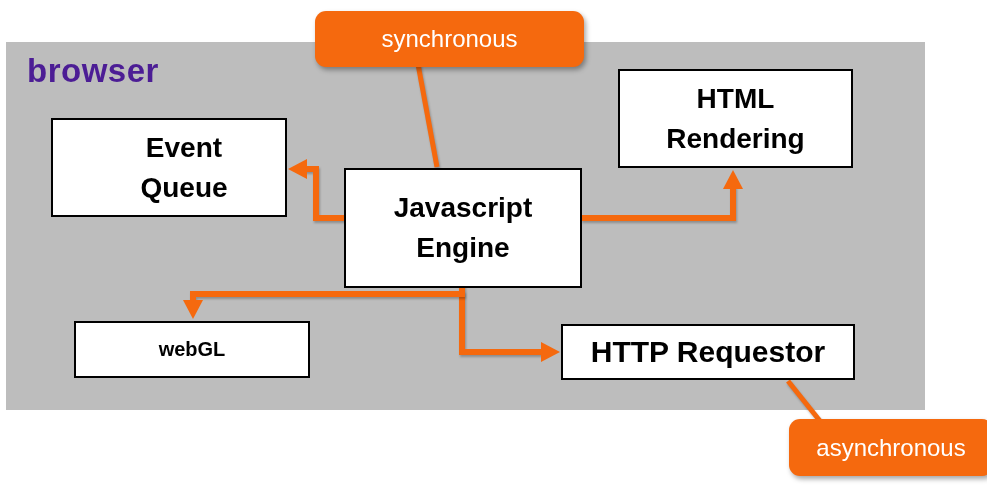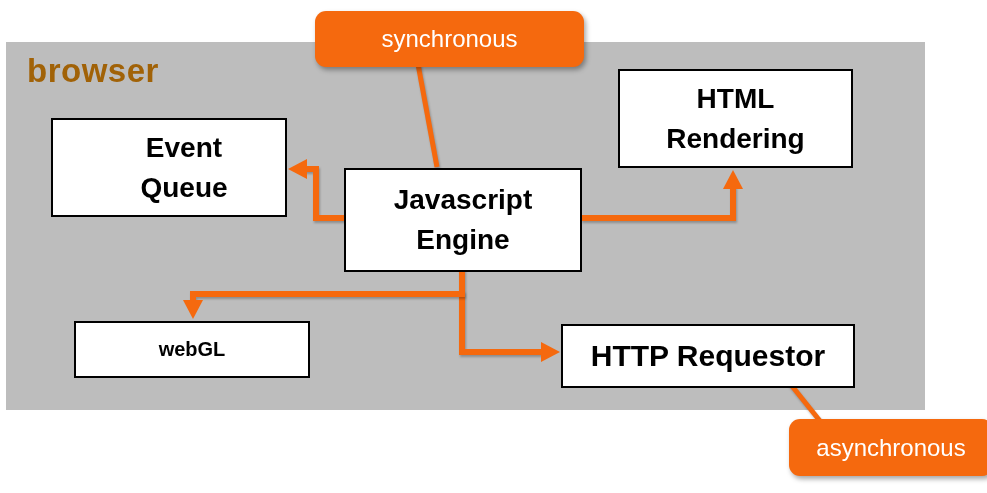--- a/index.html
+++ b/index.html
@@ -18,41 +18,41 @@
     position: absolute;
     left: 6px; top: 42px;
     width: 919px; height: 368px;
     background: var(--panel, #BDBDBD);
   }
   .panel-title {
     position: absolute;
     left: 27px; top: 52px;
     font-size: 33px;
     font-weight: bold;
-    color: #a16207;
+    color: #4c1d95;
     letter-spacing: 0.5px;
   }
   .node {
     position: absolute;
     background: var(--node-bg, #ffffff);
     border: 2px solid var(--node-border, #000000);
     display: flex;
     align-items: center;
     justify-content: center;
     text-align: center;
     font-weight: bold;
     color: #000000;
     white-space: pre-line;
     line-height: 1.42;
   }
   .node-event-queue   { left: 51px;  top: 118px; width: 236px; height: 99px;  font-size: 28px; padding-left: 30px; }
-  .node-js-engine     { left: 344px; top: 168px; width: 238px; height: 104px; font-size: 28px; }
+  .node-js-engine     { left: 344px; top: 168px; width: 238px; height: 120px; font-size: 28px; }
   .node-html-rendering{ left: 618px; top: 69px;  width: 235px; height: 99px;  font-size: 28px; }
   .node-webgl         { left: 74px;  top: 321px; width: 236px; height: 57px;  font-size: 20px; }
-  .node-http-requestor{ left: 561px; top: 324px; width: 294px; height: 64px;  font-size: 30px; text-align: right; }
+  .node-http-requestor{ left: 561px; top: 324px; width: 294px; height: 56px;  font-size: 30px; text-align: right; }
   .callout {
     position: absolute;
     background: var(--accent, #F5690E);
     color: var(--callout-text, #ffffff);
     display: flex;
     align-items: center;
     justify-content: center;
     font-size: 24px;
     border-radius: 11px;
     box-shadow: 2px 3px 5px rgba(0,0,0,0.35);

